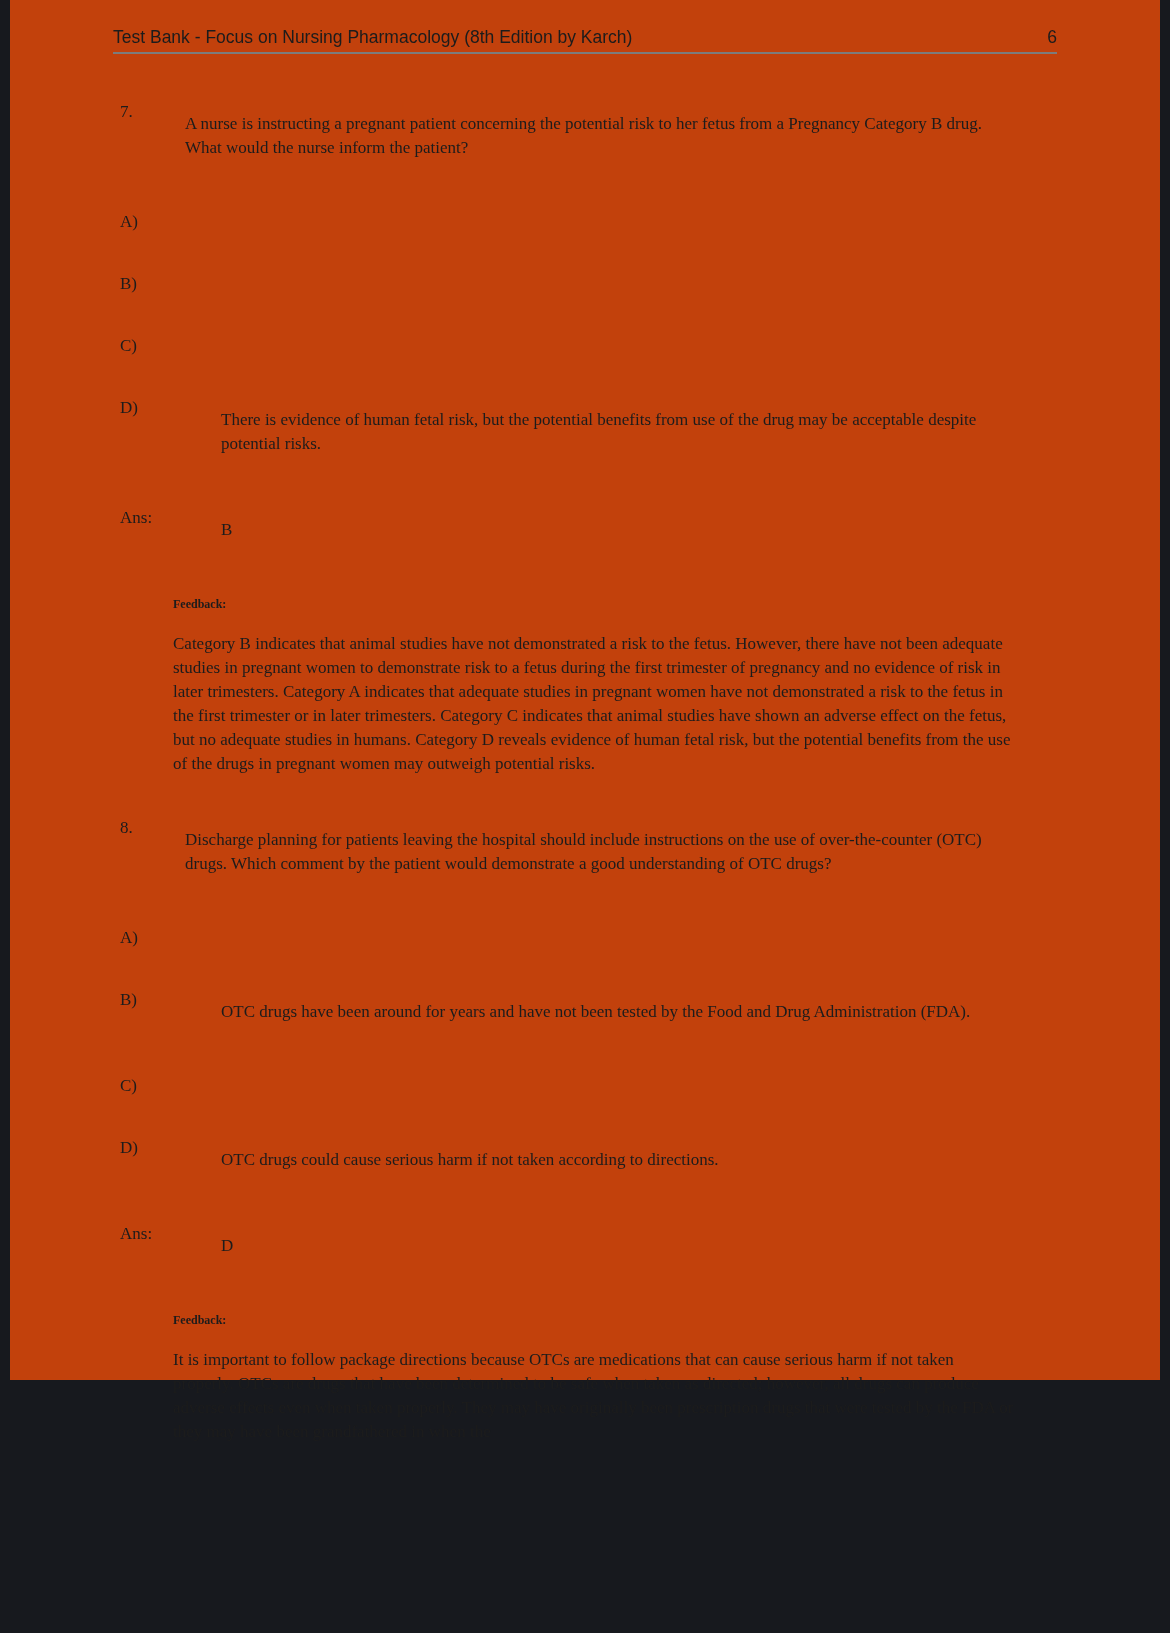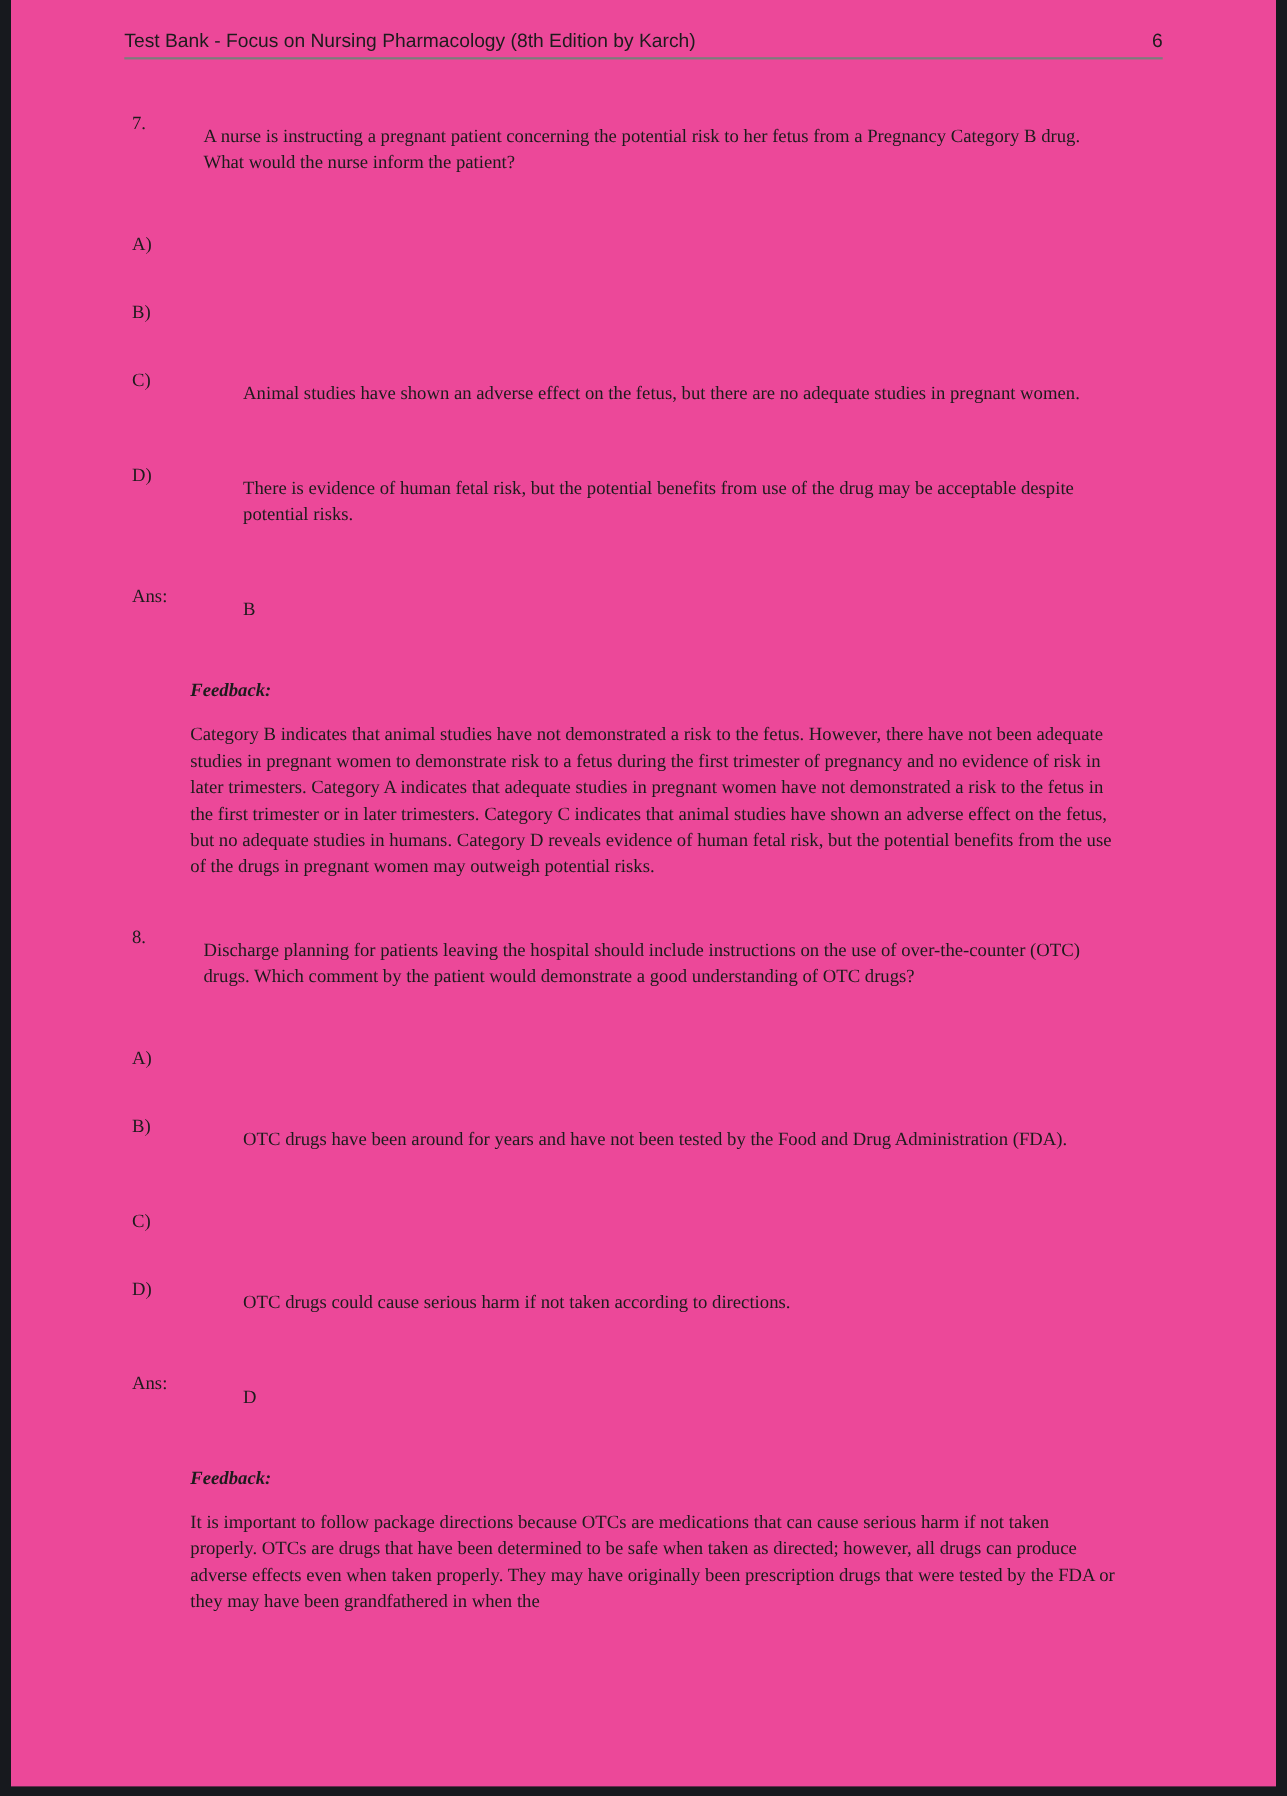--- a/index.html
+++ b/index.html
@@ -6,22 +6,22 @@
   html, body { margin: 0; padding: 0; }
   body {
     width: 1170px; height: 1633px;
     background: #17191e;
     font-family: "Liberation Serif", "DejaVu Serif", serif;
     color: #1c1c1c;
   }
   .canvas { position: relative; width: 1170px; height: 1633px; overflow: hidden; }
   .page {
     position: absolute; left: 10px; top: 0;
-    width: 1150px; height: 1624px;
-    background: #ec4899;
+    width: 1150px; height: 1380px;
+    background: #c2410c;
   }
   .header {
     position: absolute; left: 103px; top: 27px; width: 944px;
     display: flex; justify-content: space-between; align-items: flex-end;
     font-family: "Liberation Sans", "DejaVu Sans", sans-serif;
     font-size: 17.5px; line-height: 20px;
     border-bottom: 2px solid #7c7c7c;
     padding-bottom: 5px;
   }
   .content {
@@ -33,23 +33,22 @@
   .row { display: flex; align-items: flex-start; }
   .num { width: 53px; flex: none; }
   .letter { width: 89px; flex: none; }
   .row p { margin: 12px; }
   .qtext { max-width: 843px; }
   .opttext { max-width: 805px; }
   .mt { margin-top: 38px; }
   .question-2 { margin-top: 40px; }
   .fbhead {
     margin: 38px 0 0 53px;
-    font-size: 17px; line-height: 24px;
+    font-size: 12px; line-height: 24px;
     font-weight: bold;
-    font-style: italic;
   }
   .fbtext {
     margin: 16px 0 0 53px;
     max-width: 843px;
   }
 </style>
 </head>
 <body>
 
 <div class="canvas">
@@ -68,21 +67,20 @@
           <p class="qtext">A nurse is instructing a pregnant patient concerning the potential risk to her fetus from a Pregnancy Category B drug. What would the nurse inform the patient?</p>
         </div>
         <div class="row mt">
           <span class="letter">A)</span>
         </div>
         <div class="row mt">
           <span class="letter">B)</span>
         </div>
         <div class="row mt">
           <span class="letter">C)</span>
-          <p class="opttext">Animal studies have shown an adverse effect on the fetus, but there are no adequate studies in pregnant women.</p>
         </div>
         <div class="row mt">
           <span class="letter">D)</span>
           <p class="opttext">There is evidence of human fetal risk, but the potential benefits from use of the drug may be acceptable despite potential risks.</p>
         </div>
         <div class="row mt">
           <span class="letter">Ans:</span>
           <p>B</p>
         </div>
         <h3 class="fbhead">Feedback:</h3>

